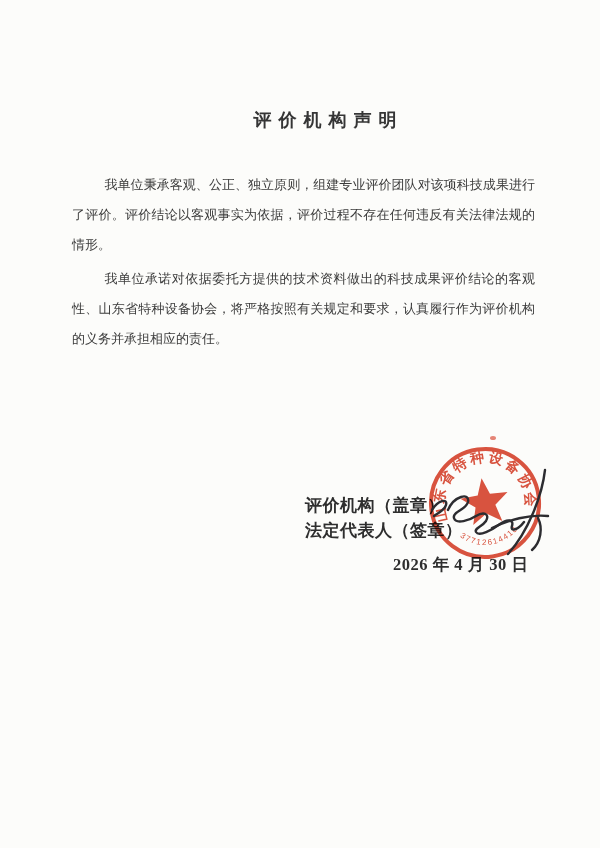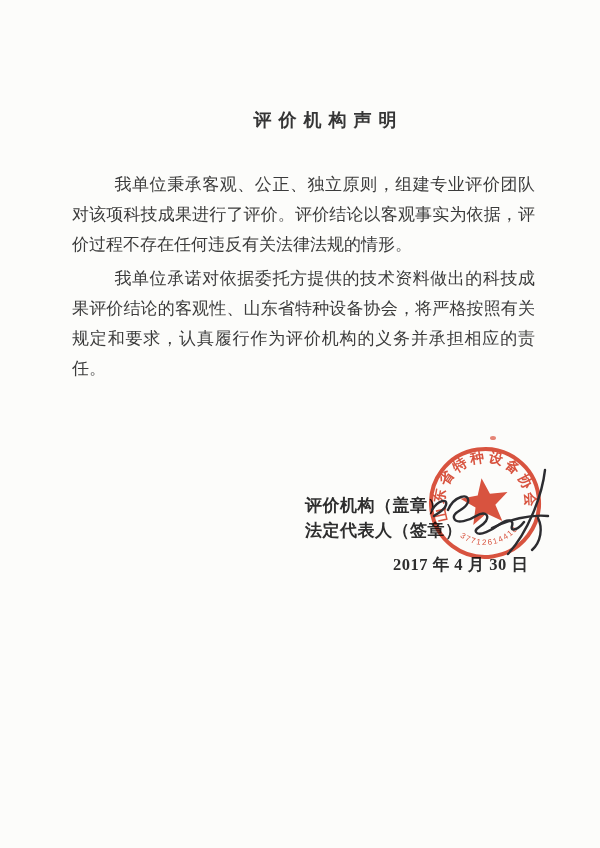--- a/index.html
+++ b/index.html
@@ -18,21 +18,21 @@
     text-align:center;
     font-family:"Liberation Serif","DejaVu Serif",serif;
     font-size:18px; font-weight:600;
     letter-spacing:7px; text-indent:7px;
     color:#353535;
     padding-left:25px;
   }
   .doc-body {
     position:absolute;
     left:72px; top:170px; width:463px;
-    font-size:17px; line-height:30px;
+    font-size:13px; line-height:30px;
     color:#3b3b3b;
     text-align:justify;
     text-align-last:left;
     z-index:1;
   }
   .doc-body p { margin:0 0 4px 0; text-indent:2.5em; }
   .sig-line {
     position:absolute;
     font-family:"Liberation Sans","DejaVu Sans",sans-serif;
     font-weight:700;
@@ -88,21 +88,21 @@
 
   <div class="doc-body">
     <p>我单位秉承客观、公正、独立原则，组建专业评价团队对该项科技成果进行了评价。评价结论以客观事实为依据，评价过程不存在任何违反有关法律法规的情形。</p>
     <p>我单位承诺对依据委托方提供的技术资料做出的科技成果评价结论的客观性、山东省特种设备协会，将严格按照有关规定和要求，认真履行作为评价机构的义务并承担相应的责任。</p>
   </div>
 
   <div class="sig-line sig-agency">评价机构（盖章）</div>
 
   <div class="sig-line sig-rep">法定代表人（签章）</div>
 
-  <div class="sig-date">2017 年 4 月 30 日</div>
+  <div class="sig-date">2026 年 4 月 30 日</div>
 
   <svg class="stamp-svg" viewBox="0 0 130 125" xmlns="http://www.w3.org/2000/svg">
     <g transform="rotate(-8 62 60)">
       <circle cx="62" cy="60" r="54" fill="none" stroke="#d8452f" stroke-width="4"></circle>
       <polygon points="62,35 68.2,51.5 85.8,52.3 72,63.2 76.7,80.2 62,70.5 47.3,80.2 52,63.2 38.2,52.3 55.8,51.5" fill="#d8452f"></polygon>
       <path id="seal-arc-top" d="M 23.5,74 A 41,41 0 1 1 100.5,74" fill="none"></path>
       <text font-size="14" fill="#d8452f" letter-spacing="3" font-family="Liberation Serif, DejaVu Serif, serif" font-weight="bold">
         <textPath href="#seal-arc-top" startOffset="50%" text-anchor="middle">山东省特种设备协会</textPath>
       </text>
       <path id="seal-arc-bottom" d="M 29.8,87 A 42,42 0 0 0 94.2,87" fill="none"></path>

